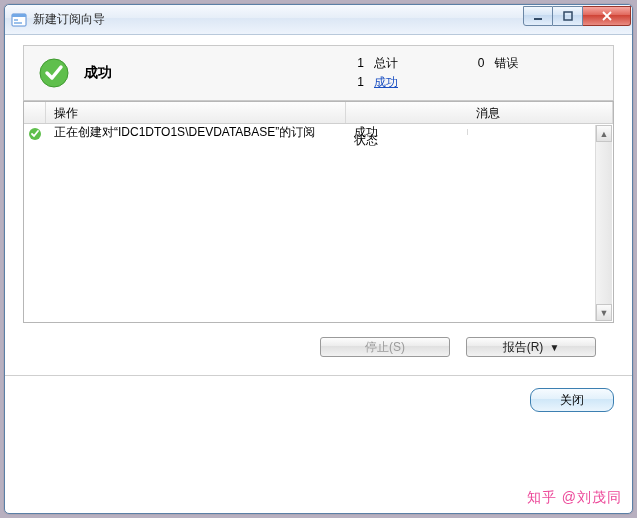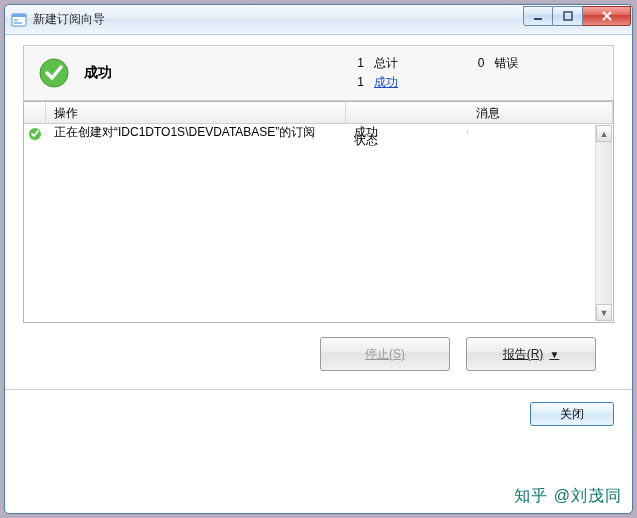--- a/index.html
+++ b/index.html
@@ -84,36 +84,36 @@
   .smallok { width:14px; height:14px; display:inline-block; }
   .vscroll {
     position:absolute; right:1px; top:23px; bottom:1px; width:17px;
     background: linear-gradient(90deg,#f3f3f3,#e6e6e6); border-left:1px solid #dcdcdc;
   }
   .vscroll .arr { height:17px; background:linear-gradient(#fbfbfb,#e2e2e2); border:1px solid #c6c6c6; display:flex; align-items:center; justify-content:center; color:#6a6a6a; font-size:9px;}
   .vscroll .arr.dn { position:absolute; bottom:0; left:0; right:0; }
 
   .btnrow { display:flex; justify-content:flex-end; gap: 16px; padding: 14px 18px 6px; }
   .btn {
-    min-width: 130px; height: 34px; border: 1px solid #9a9a9a; border-radius:3px;
+    min-width: 130px; height: 20px; border: 1px solid #9a9a9a; border-radius:3px;
     background: linear-gradient(#fdfdfd,#ececec 45%,#e0e0e0 46%,#f2f2f2);
     display:inline-flex; align-items:center; justify-content:center; gap:6px;
-    font: inherit; color:#222; padding: 0 0; text-decoration: underline;
+    font: inherit; color:#222; padding: 0 0;
   }
   .btn[disabled] { color:#9b9b9b; }
   .btn .caret { font-size:10px; }
 
   .footer { border-top: 1px solid #cfcfcf; margin-top: 6px; padding: 12px 18px; display:flex; justify-content:flex-end; }
   .closebtn {
-    min-width: 84px; height: 24px; border: 1px solid #3c7fb1; border-radius:3px;
+    min-width: 84px; height: 24px; border: 1px solid #3c7fb1; border-radius:9px;
     background: linear-gradient(#f6fbff,#e3f1fb 45%,#cfe7f8 46%,#eaf5fd);
     font: inherit; color:#000;
   }
 
-  .watermark { position:absolute; right: 10px; bottom: 6px; color:#0f766e; font-size:16px; letter-spacing:1px; pointer-events:none; }
+  .watermark { position:absolute; right: 10px; bottom: 6px; color:#ec4899; font-size:14px; letter-spacing:1px; pointer-events:none; }
 </style>
 </head>
 <body>
 
 <div class="window">
 
   <div class="titlebar">
     <span class="appicon">
       <svg viewBox="0 0 16 16">
           <rect x="1" y="2" width="14" height="12" rx="1" fill="#fff" stroke="#5a8fd6"></rect>

